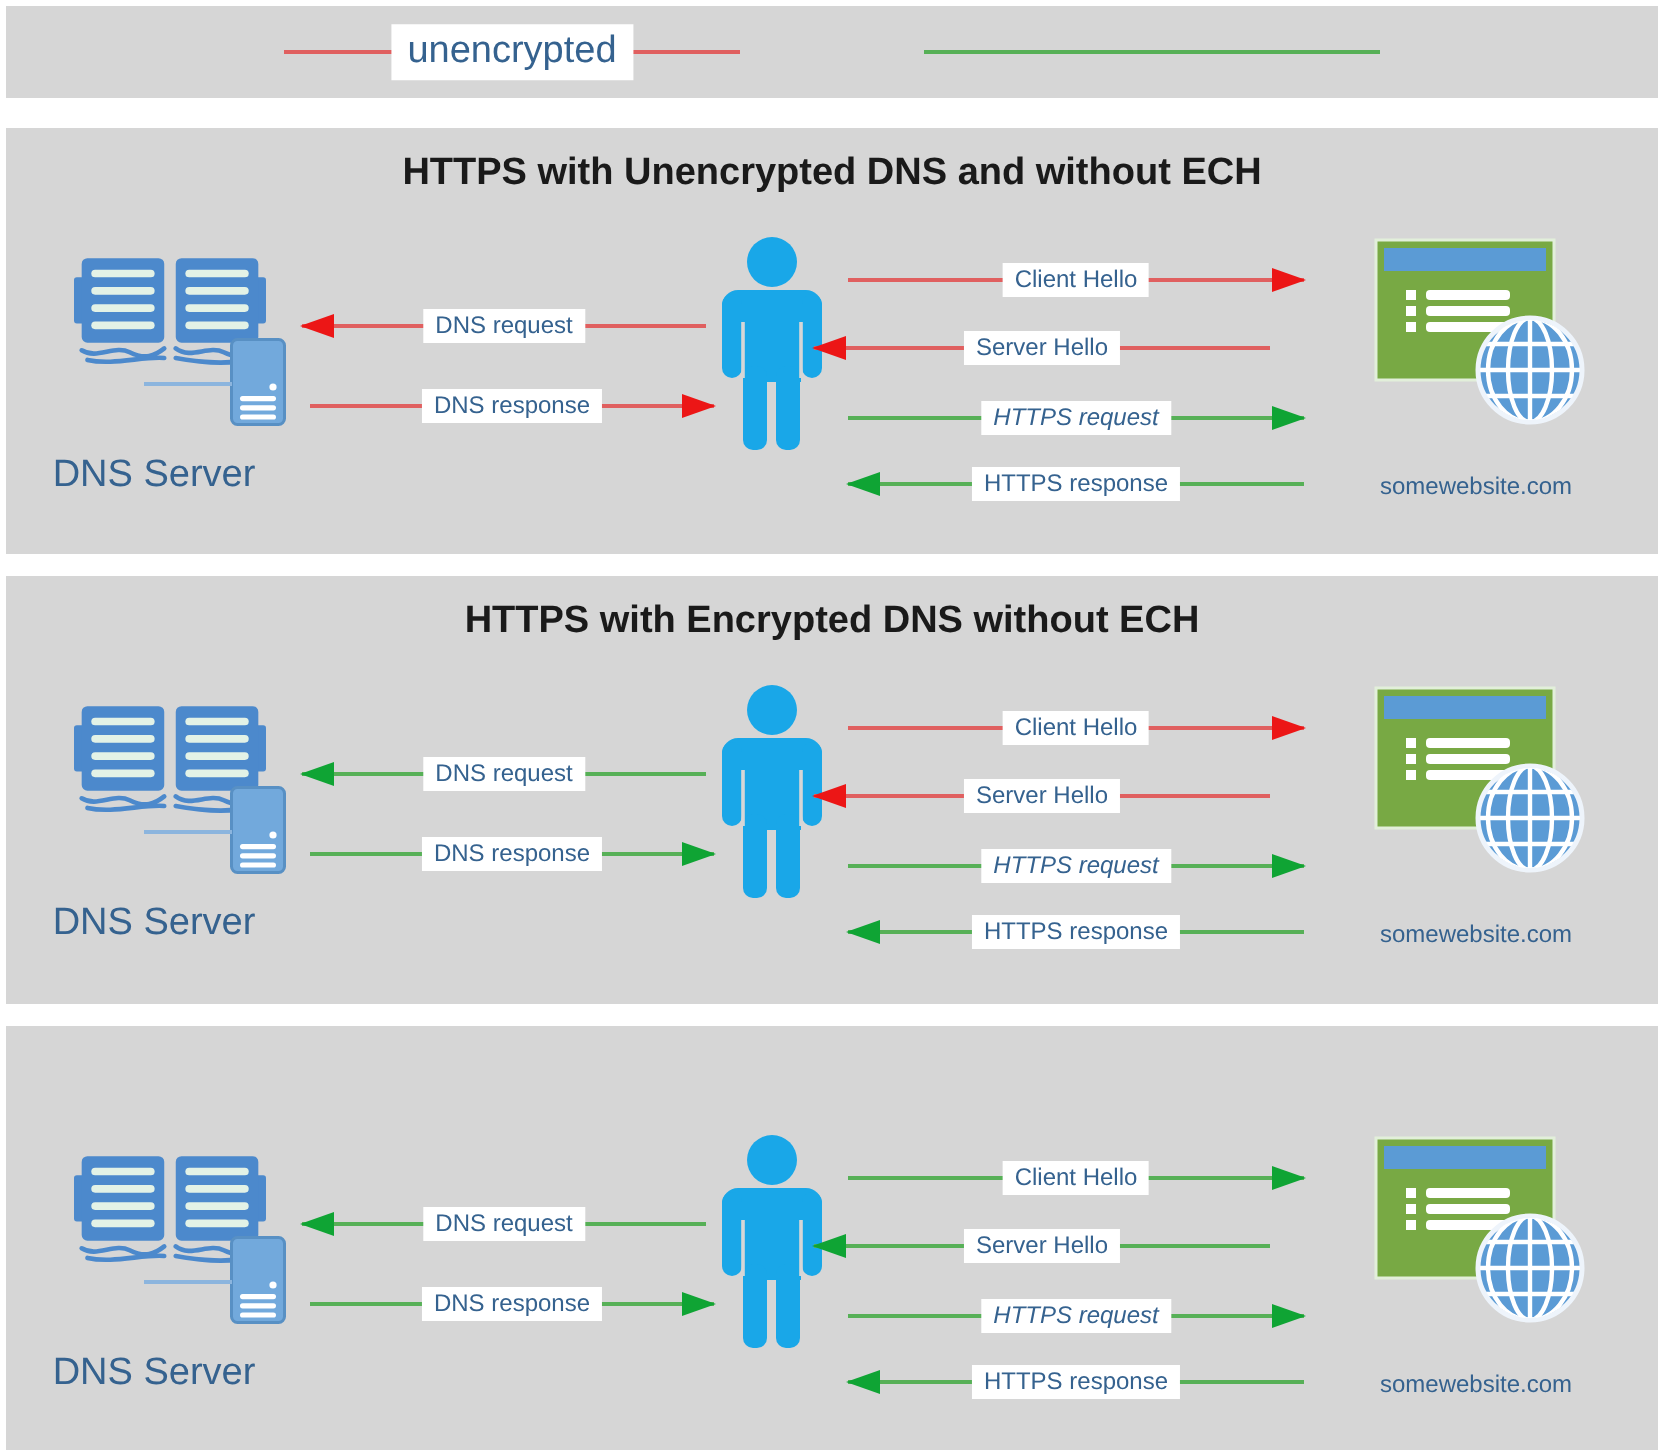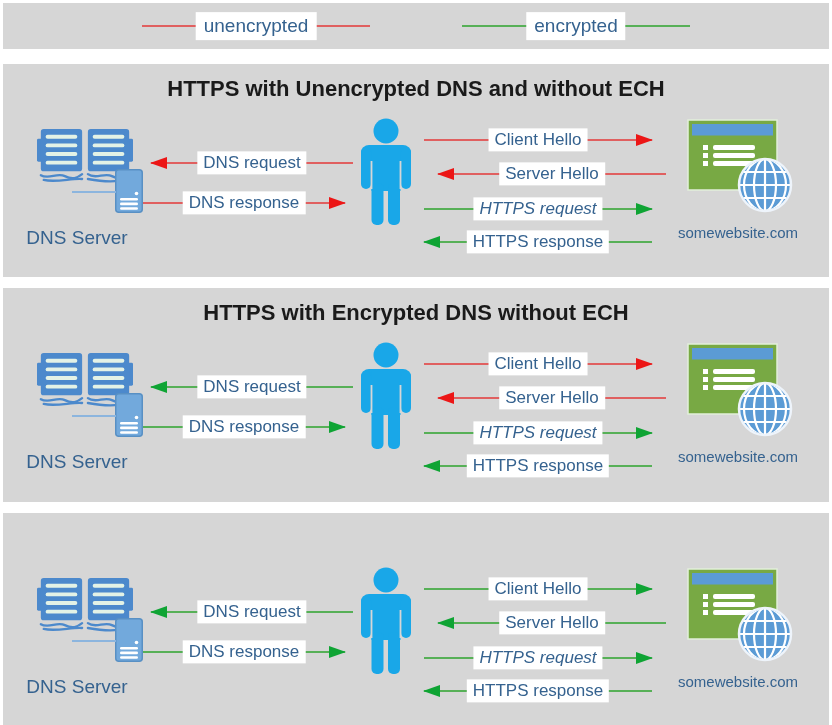--- a/index.html
+++ b/index.html
@@ -17,53 +17,53 @@
     height:46px;margin:3px 3px 0 3px;background:var(--panel-bg);
     display:flex;align-items:center;justify-content:center;gap:92px;
   }
   .legend-item{position:relative;width:228px;height:28px;}
   .panel{position:relative;margin:0 3px;background:var(--panel-bg);}
   .panel.p1{margin-top:15px;height:213px;}
   .panel.p2{margin-top:11px;height:214px;padding-left:24px;}
   .panel.p3{margin-top:11px;height:212px;}
   .panel-title{
     position:absolute;top:12px;left:0;width:100%;margin:0;
-    text-align:center;font-size:22px;font-weight:bold;color:var(--title-text);
+    text-align:center;font-size:19px;font-weight:bold;color:var(--title-text);
   }
   
   .book-icon{position:absolute;left:34px;top:62px;width:96px;height:58px;}
   .tower-icon{position:absolute;left:112px;top:105px;width:28px;height:44px;}
   .connector{position:absolute;left:69px;top:127px;width:44px;height:2px;background:#8cb5de;}
   .dns-label{position:absolute;left:4px;top:163px;width:140px;text-align:center;
     font-size:19px;color:var(--label-text);}
   .person-icon{position:absolute;left:352px;top:53px;width:62px;height:108px;}
   .site-icon{position:absolute;left:677px;top:54px;width:118px;height:108px;}
-  .site-label{position:absolute;left:654px;top:160px;width:162px;text-align:center;
-    font-size:15px;color:var(--label-text);}
+  .site-label{position:absolute;left:654px;top:172px;width:162px;text-align:center;
+    font-size:12px;color:var(--label-text);}
   
   .arrow{position:absolute;height:26px;}
   .arrow .line{position:absolute;left:0;right:0;top:12px;height:2px;background:var(--line,#999);}
   .legend-item .line{position:absolute;left:0;right:0;top:13px;height:2px;background:var(--line,#999);}
   .arrow .head{position:absolute;top:50%;transform:translateY(-50%);width:0;height:0;}
   .arrow.dir-right .head{right:-1px;border-left:17px solid var(--head,#555);
     border-top:6px solid transparent;border-bottom:6px solid transparent;}
   .arrow.dir-left .head{left:-1px;border-right:17px solid var(--head,#555);
     border-top:6px solid transparent;border-bottom:6px solid transparent;}
   .unencrypted{--line:var(--unencrypted-line);--head:var(--unencrypted-head);}
   .encrypted{--line:var(--encrypted-line);--head:var(--encrypted-head);}
   .alabel{
     position:absolute;left:50%;top:50%;transform:translate(-50%,-50%);
-    background:#ffffff;padding:1px 6px;font-size:17px;color:var(--label-text);
+    background:#ffffff;padding:1px 6px;font-size:12px;color:var(--label-text);
     white-space:nowrap;line-height:1.25;
   }
   .legend-item .alabel{font-size:19px;padding:2px 8px;}
   .a-dns-req{left:148px;top:86px;width:202px;text-decoration:underline;}
-  .a-dns-res{left:140px;top:126px;width:202px;}
+  .a-dns-res{left:152px;top:126px;width:202px;}
   .a-client{left:421px;top:63px;width:228px;}
-  .a-server{left:435px;top:97px;width:228px;}
+  .a-server{left:404px;top:97px;width:228px;}
   .a-hreq{left:421px;top:132px;width:228px;font-style:italic;}
   .a-hres{left:421px;top:165px;width:228px;text-decoration:underline;}
   .defs{position:absolute;width:0;height:0;overflow:hidden;}
 </style>
 </head>
 <body>
 
 <svg class="defs" aria-hidden="true">
   <defs>
     <symbol id="sym-book" viewBox="0 0 100 58">
@@ -135,21 +135,20 @@
   </defs>
 </svg>
 
 <div class="legend-bar">
   <div class="legend-item unencrypted">
     <div class="line"></div>
     <span class="alabel">unencrypted</span>
   </div>
   <div class="legend-item encrypted">
     <div class="line"></div>
-    <span class="alabel">encrypted</span>
   </div>
 </div>
 
 <section class="panel p1">
   <h2 class="panel-title">HTTPS with Unencrypted DNS and without ECH</h2>
   <svg class="book-icon">
       <use href="#sym-book"></use>
     </svg>
   <svg class="tower-icon">
       <use href="#sym-tower"></use>

